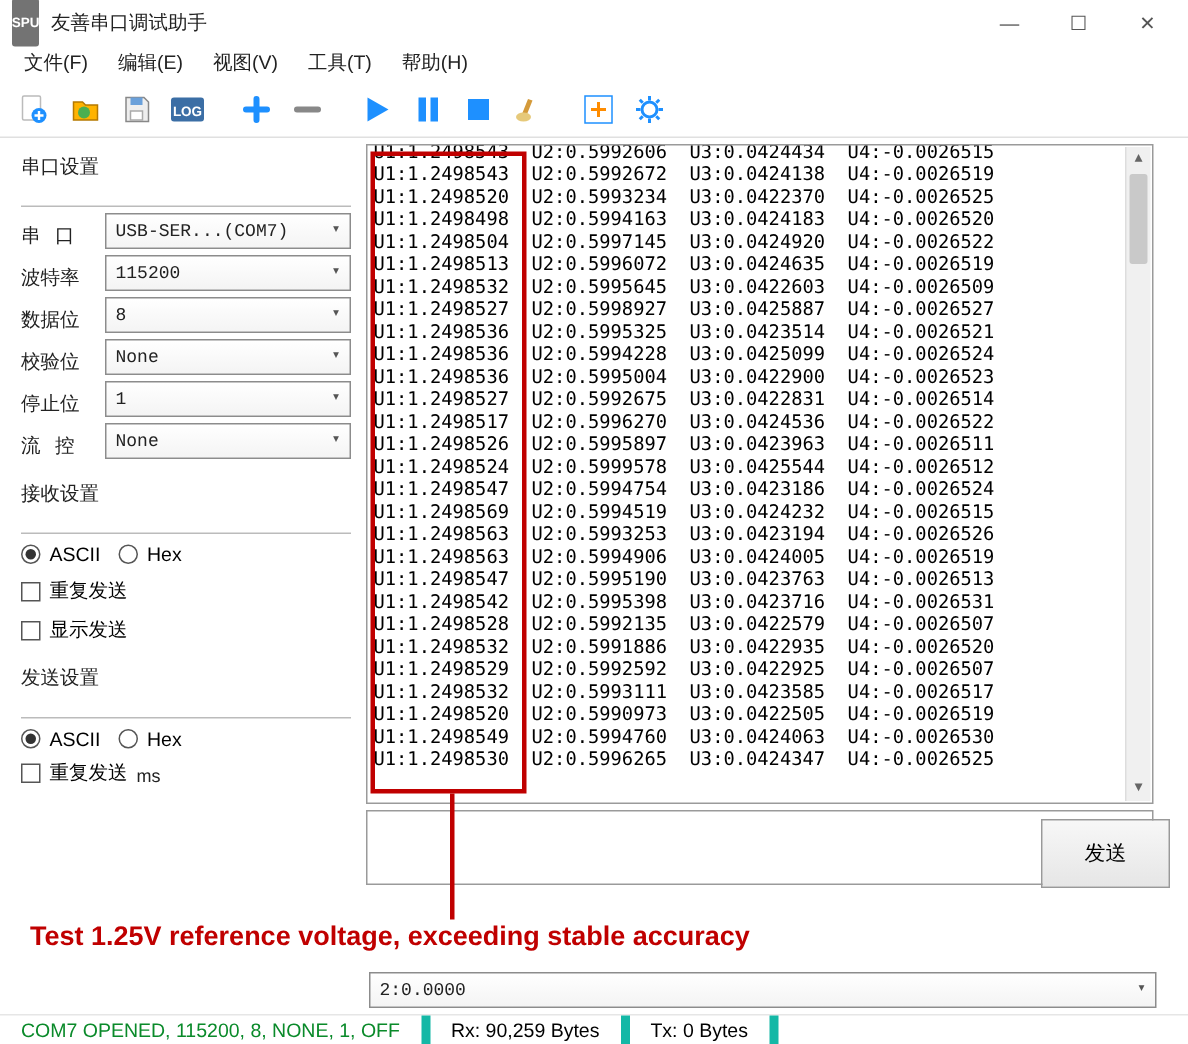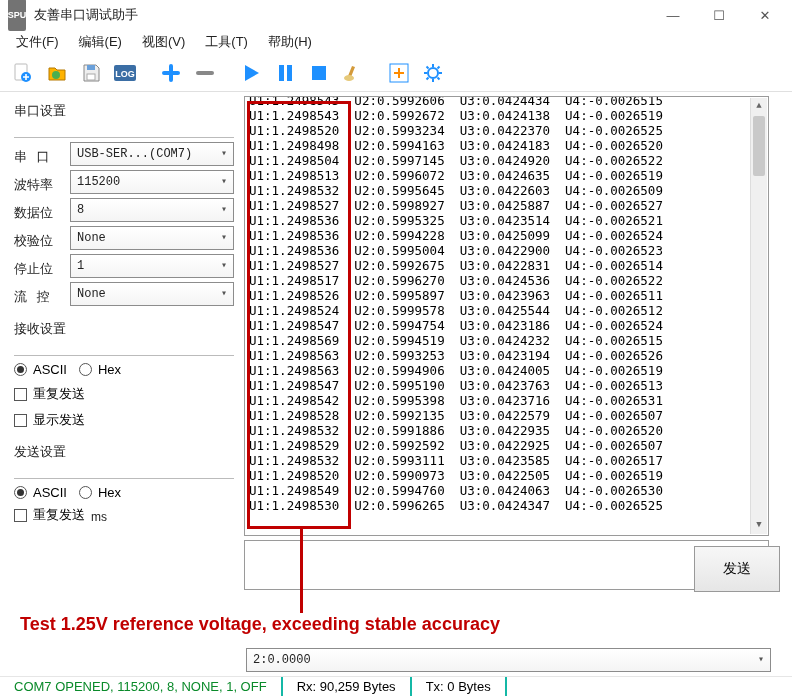--- a/index.html
+++ b/index.html
@@ -239,21 +239,21 @@
     position: absolute;
     left: 0; right: 0; bottom: 0;
     height: 20px;
     background: #fff;
     display: flex; align-items: center;
     font-size: 13px;
     border-top: 1px solid #e6e6e6;
   }
   .status-seg {
     padding: 0 14px;
-    border-right: 2px solid #14b8a6;
+    border-right: 6px solid #14b8a6;
     height: 100%;
     display: flex; align-items: center;
   }
   .status-seg.green { color: #0a8a2a; font-weight: 500; }
 </style>
 </head>
 <body>
 
 <div class="titlebar">
   <div class="app-icon">SPU</div>

